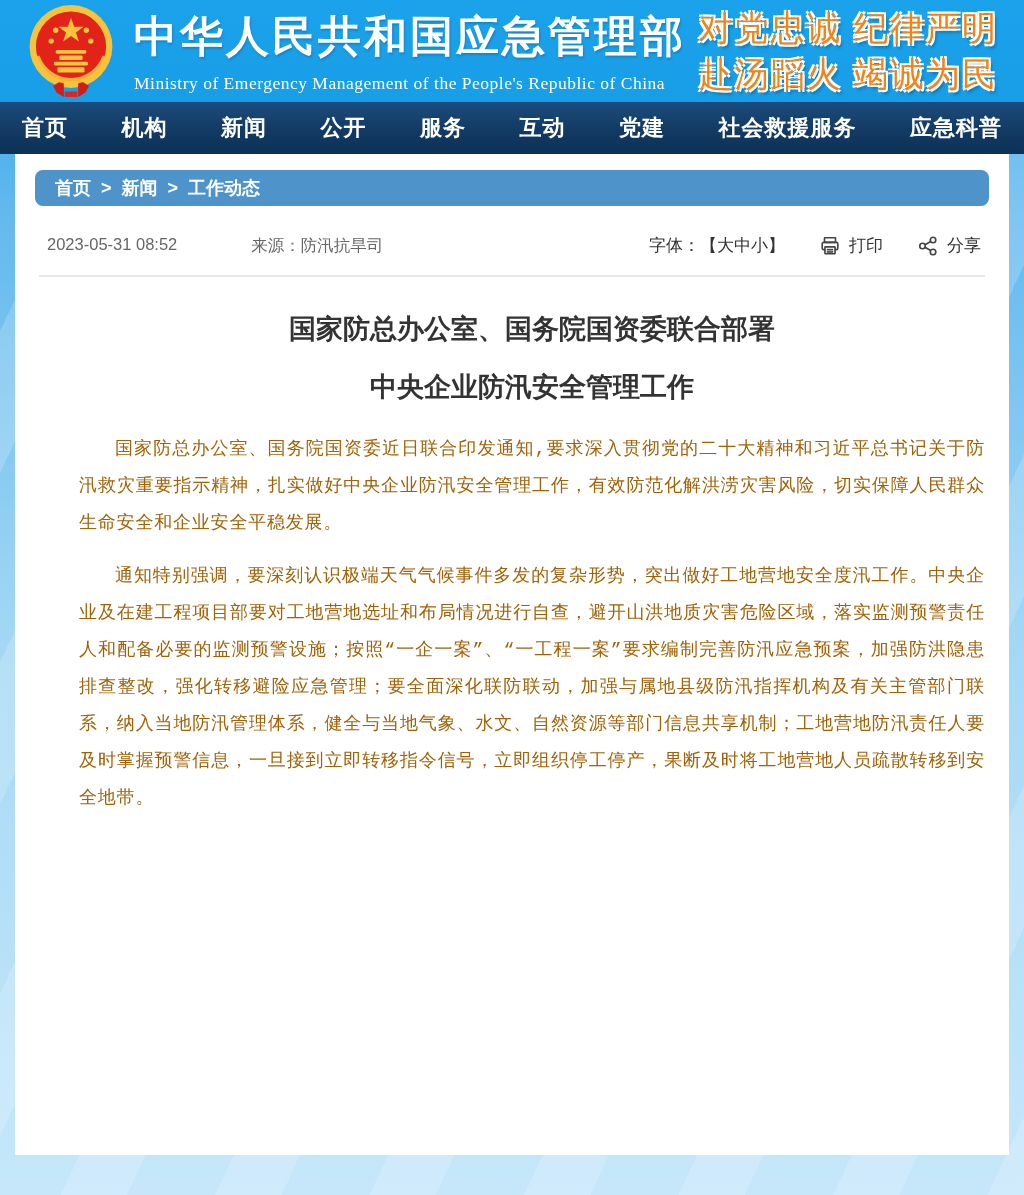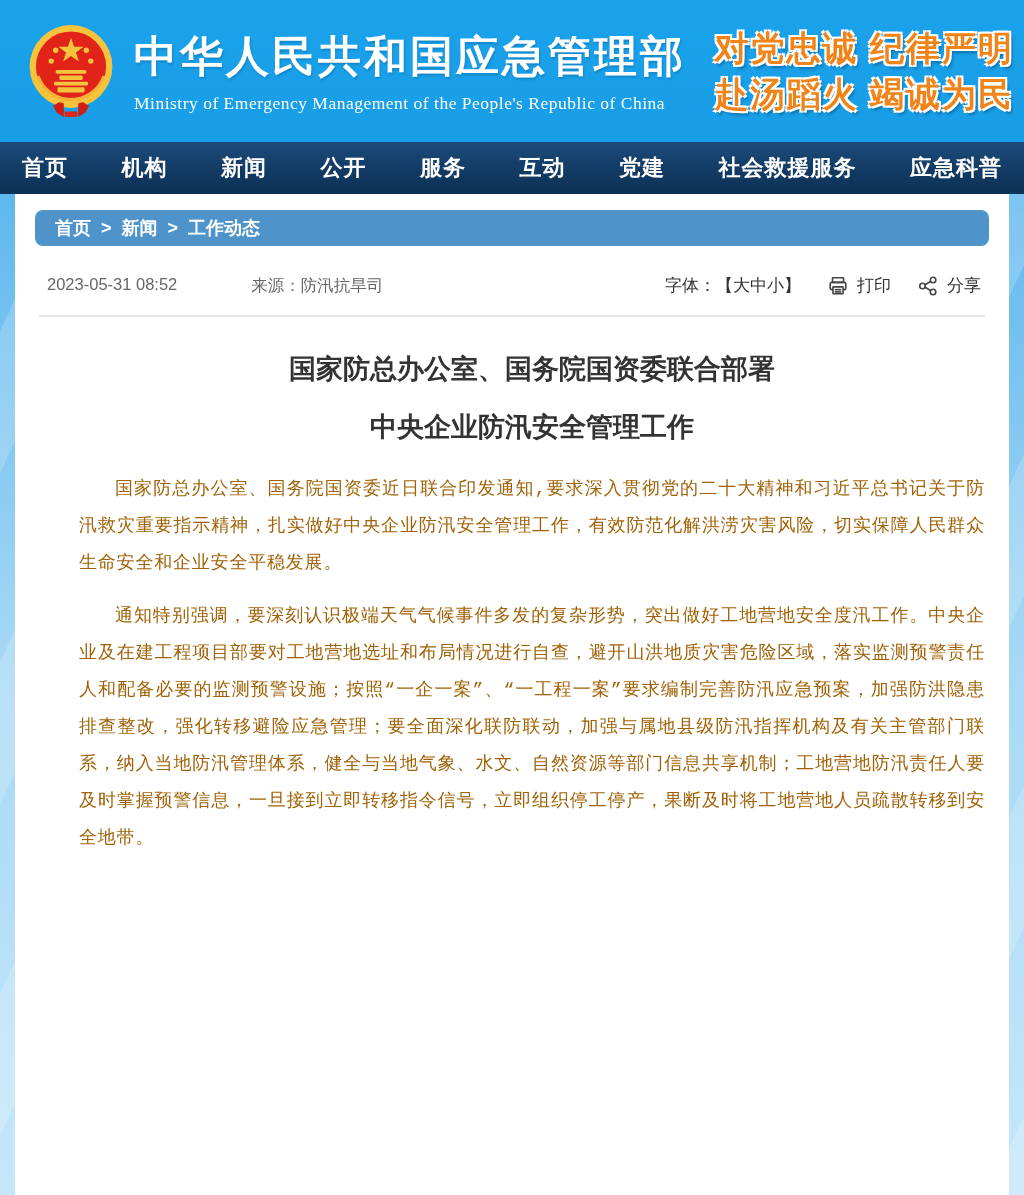--- a/index.html
+++ b/index.html
@@ -5,50 +5,50 @@
   * { margin:0; padding:0; box-sizing:border-box; }
   html,body { width:1024px; }
   body { font-family:"Liberation Sans", sans-serif; }
   .page { width:1024px; height:1195px; overflow:hidden;
           background: linear-gradient(180deg,#2aa3e8 0%, #63b9ee 18%, #a6d8f5 55%, #c6e7fa 100%); position:relative; }
   .page::before { content:""; position:absolute; inset:0;
           background: repeating-linear-gradient(115deg, rgba(255,255,255,0.18) 0 60px, rgba(255,255,255,0) 60px 140px);
           pointer-events:none; }
 
   
-  .site-header { position:relative; height:142px; background:linear-gradient(180deg,#1aa2ea,#189ee6);
-          display:flex; align-items:center; justify-content:space-between; padding:0 4px 0 26px; z-index:2; }
+  .site-header { position:relative; height:102px; background:linear-gradient(180deg,#1aa2ea,#189ee6);
+          display:flex; align-items:center; justify-content:space-between; padding:0 20px 0 26px; z-index:2; }
   .brand { display:flex; align-items:center; gap:18px; }
   .emblem { width:90px; height:96px; flex:0 0 auto; }
   .titles .site-title { color:#ffffff; font-size:43px; font-weight:bold; letter-spacing:3px;
           font-family:"Liberation Sans", sans-serif; text-shadow:1px 2px 2px rgba(0,60,110,.25); }
   .titles .site-subtitle { color:#ffffff; font-size:17.5px; margin-top:7px;
           font-family:"Liberation Serif", serif; letter-spacing:0.5px; }
   .slogan { text-align:right; padding-right:6px; }
-  .slogan div { color:#f08418; font-size:34px; font-weight:bold; line-height:46px; letter-spacing:2px;
+  .slogan div { color:#f08418; font-size:34px; font-weight:normal; line-height:46px; letter-spacing:2px;
           text-shadow:-2px -2px 0 #fff, 2px -2px 0 #fff, -2px 2px 0 #fff, 2px 2px 0 #fff,
                       3px 4px 3px rgba(0,50,90,.45); }
 
   
   .main-nav { position:relative; z-index:2; height:52px; background:linear-gradient(180deg,#1c4c7c 0%, #123a63 55%, #0d3157 100%);
           display:flex; align-items:center; justify-content:space-between; padding:0 22px; }
   .main-nav a { color:#ffffff; font-size:22px; font-weight:bold; text-decoration:none; letter-spacing:1px; }
 
   
   .content-card { position:relative; z-index:1; margin:0 15px; background:#ffffff; min-height:1001px;
           padding:14px 18px 30px 18px; }
   .breadcrumb { background:#4f93cb; border-radius:8px; height:36px; display:flex; align-items:center;
           padding:0 20px; color:#fff; font-size:18px; font-weight:bold; margin:2px 2px 0 2px; }
   .breadcrumb a { color:#fff; text-decoration:none; }
   .breadcrumb .sep { margin:0 10px; font-weight:bold; }
 
   .meta-row { display:flex; justify-content:space-between; align-items:center;
           padding:28px 10px 10px 14px; }
   .meta-left { display:flex; gap:74px; color:#666; font-size:16.5px; }
-  .meta-right { display:flex; align-items:center; gap:26px; color:#333; font-size:17px; }
+  .meta-right { display:flex; align-items:center; gap:34px; color:#333; font-size:17px; }
   .tool-btn { display:inline-flex; align-items:center; gap:8px; color:#333; cursor:pointer; }
   .tool-btn svg { display:block; }
   .divider { border:none; height:2px; background:#e7e7e7; margin:8px 6px 0 6px; }
 
   
   article { padding:0 6px;margin-left:40px; }
   .article-title { text-align:center; font-family:"Liberation Serif", serif; color:#333;
           font-size:27px; font-weight:600; margin-top:34px; }
   .article-title span { display:block; }
   .article-title .t2 { margin-top:22px; }

